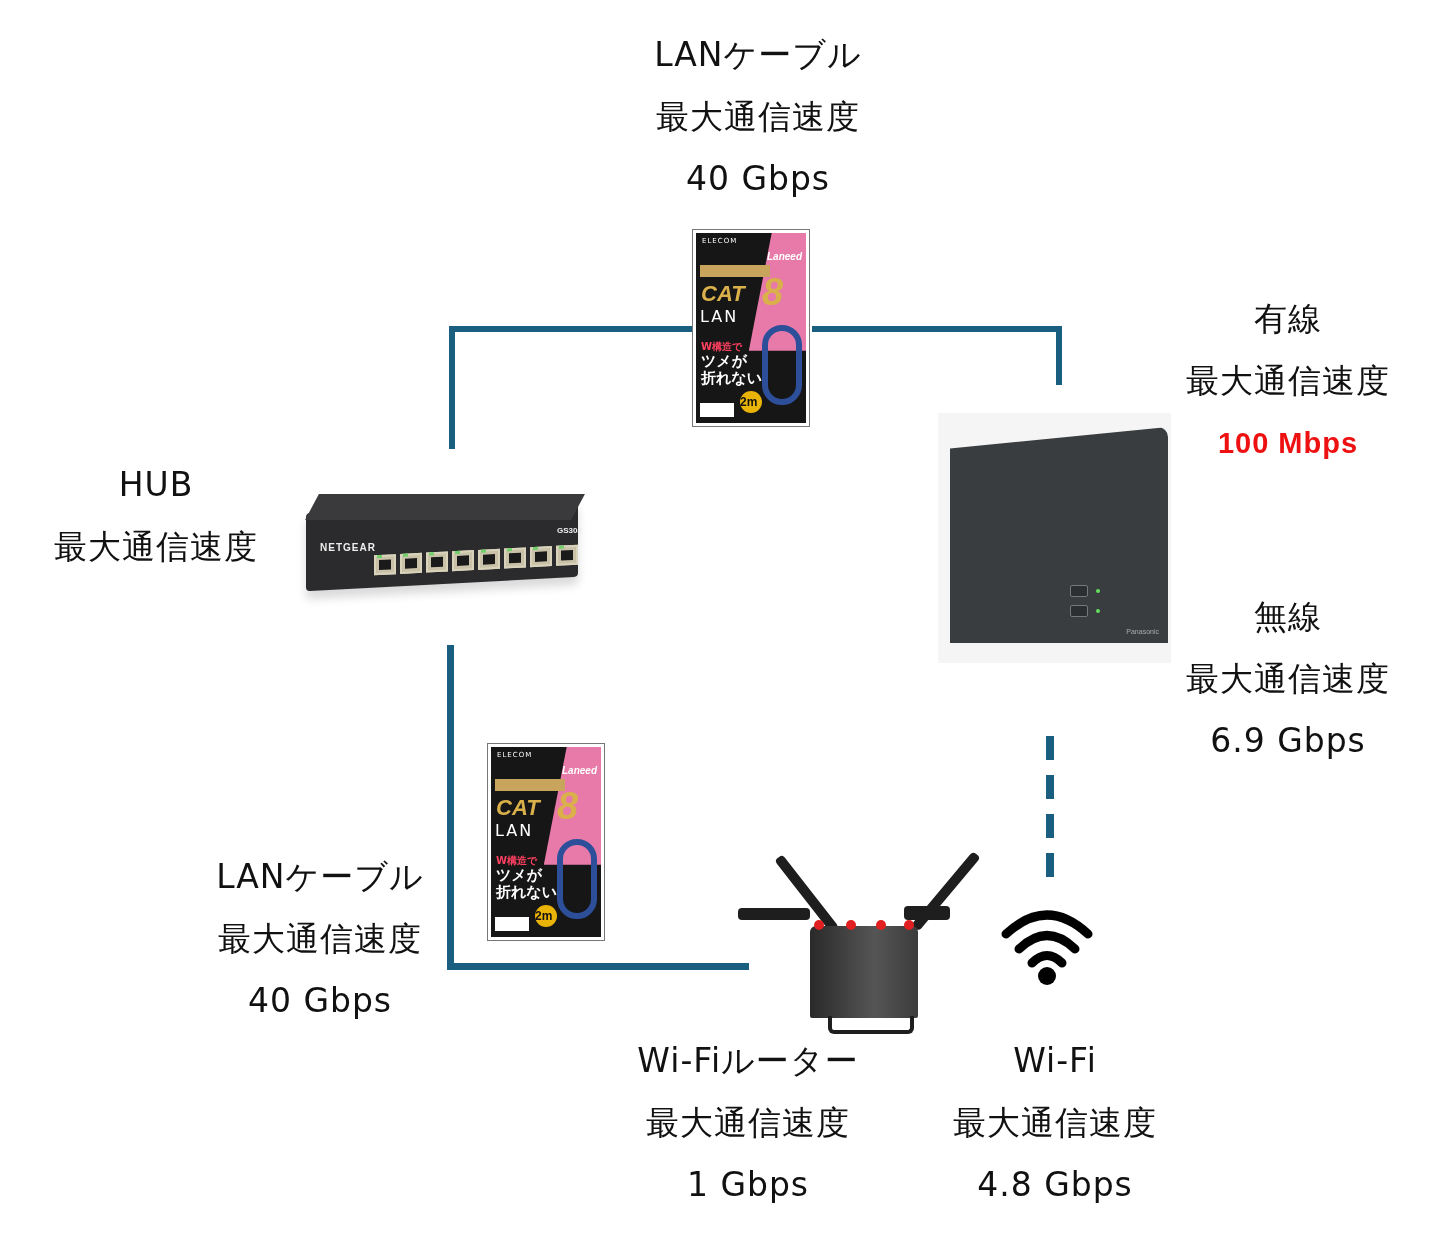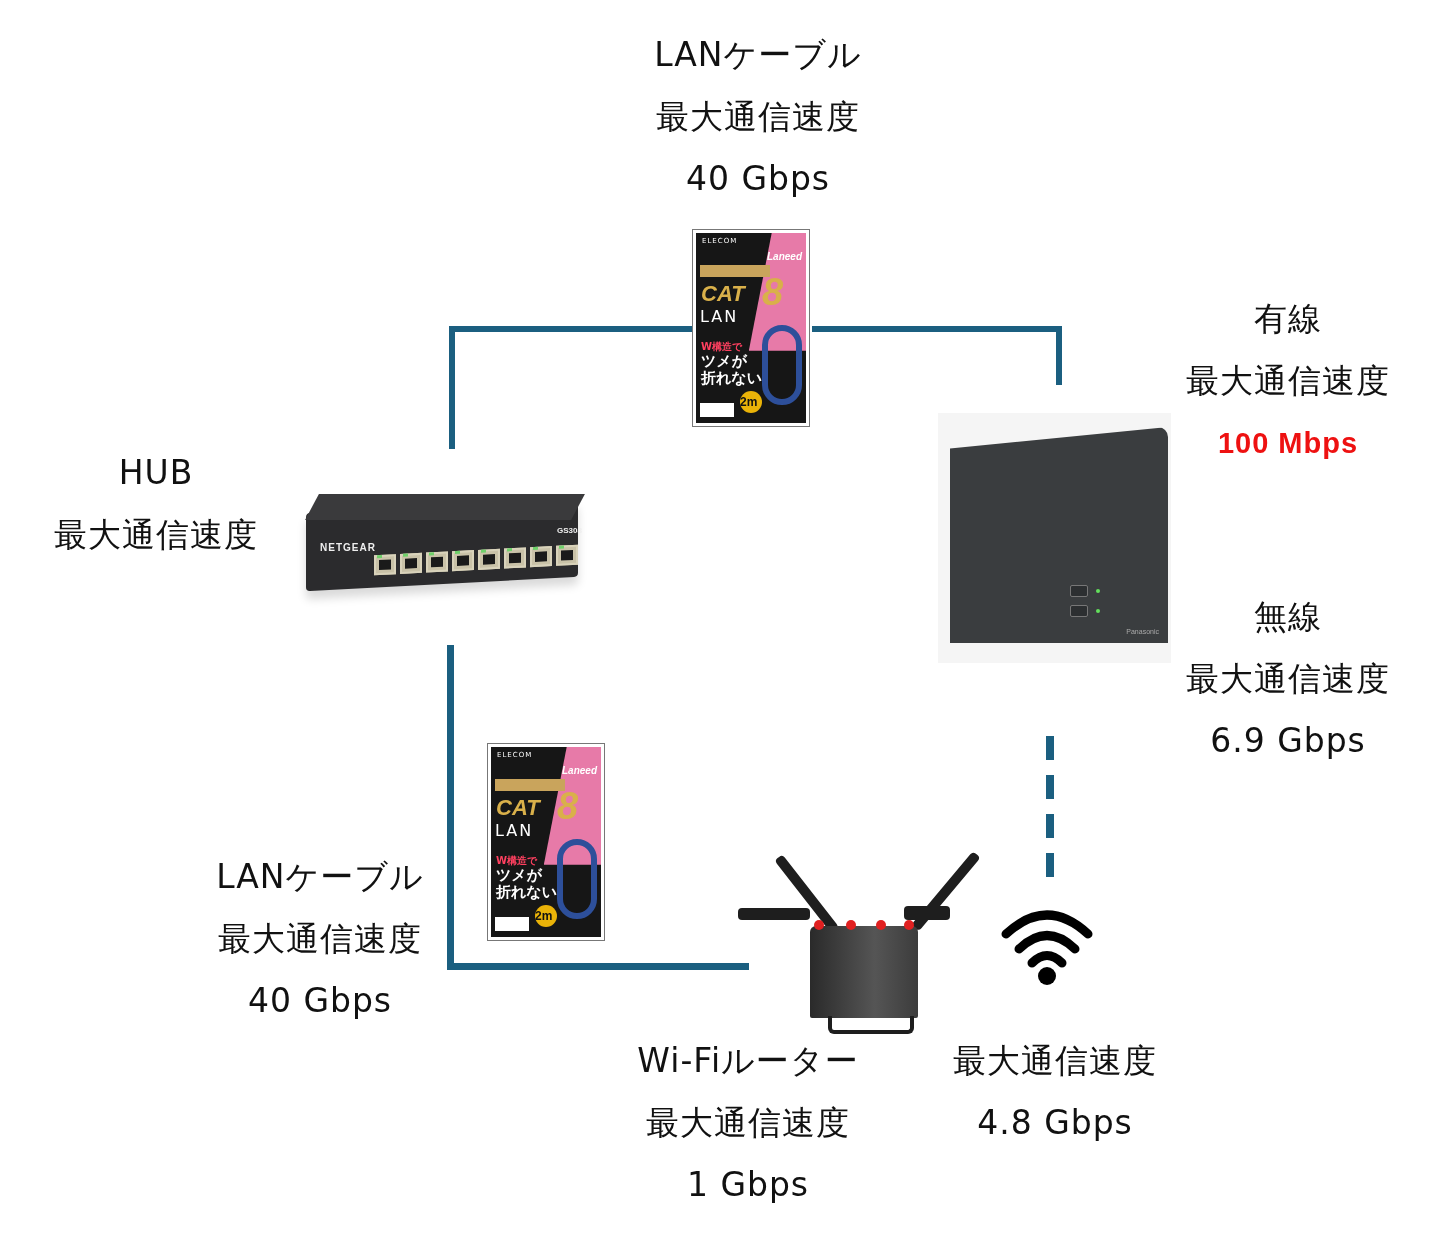--- a/index.html
+++ b/index.html
@@ -114,21 +114,21 @@
   <div class="onu-led" style="left:158px; top:196px;"></div>
   <div class="onu-brand">Panasonic</div>
 </div>
 
 <div class="label" style="left:1138px; top:586px; width:300px;">
   <span class="line">無線</span>
   <span class="line">最大通信速度</span>
   <span class="line">6.9 Gbps</span>
 </div>
 
-<div class="label" style="left:6px; top:442px; width:300px;text-align:center;">
+<div class="label" style="left:6px; top:454px; width:300px;text-align:center;">
   <span class="line">HUB</span>
   <span class="line">最大通信速度</span>
 </div>
 
 <div class="dev" style="left:296px; top:490px; width:290px; height:130px;">
   <div class="switch-body"></div>
   <div class="switch-top"></div>
   <div class="switch-logo">NETGEAR</div>
   <div class="switch-model">GS308</div>
   <div class="ports">
@@ -189,15 +189,16 @@
   <circle cx="49" cy="76" r="9" fill="#000"></circle>
 </svg>
 
 <div class="label" style="left:596px; top:1030px; width:304px;">
   <span class="line">Wi-Fiルーター</span>
   <span class="line">最大通信速度</span>
   <span class="line">1 Gbps</span>
 </div>
 
 <div class="label" style="left:905px; top:1030px; width:300px;">
+  <span class="line">Wi-Fi</span>
   <span class="line">最大通信速度</span>
   <span class="line">4.8 Gbps</span>
 </div>
 
 </body></html>

